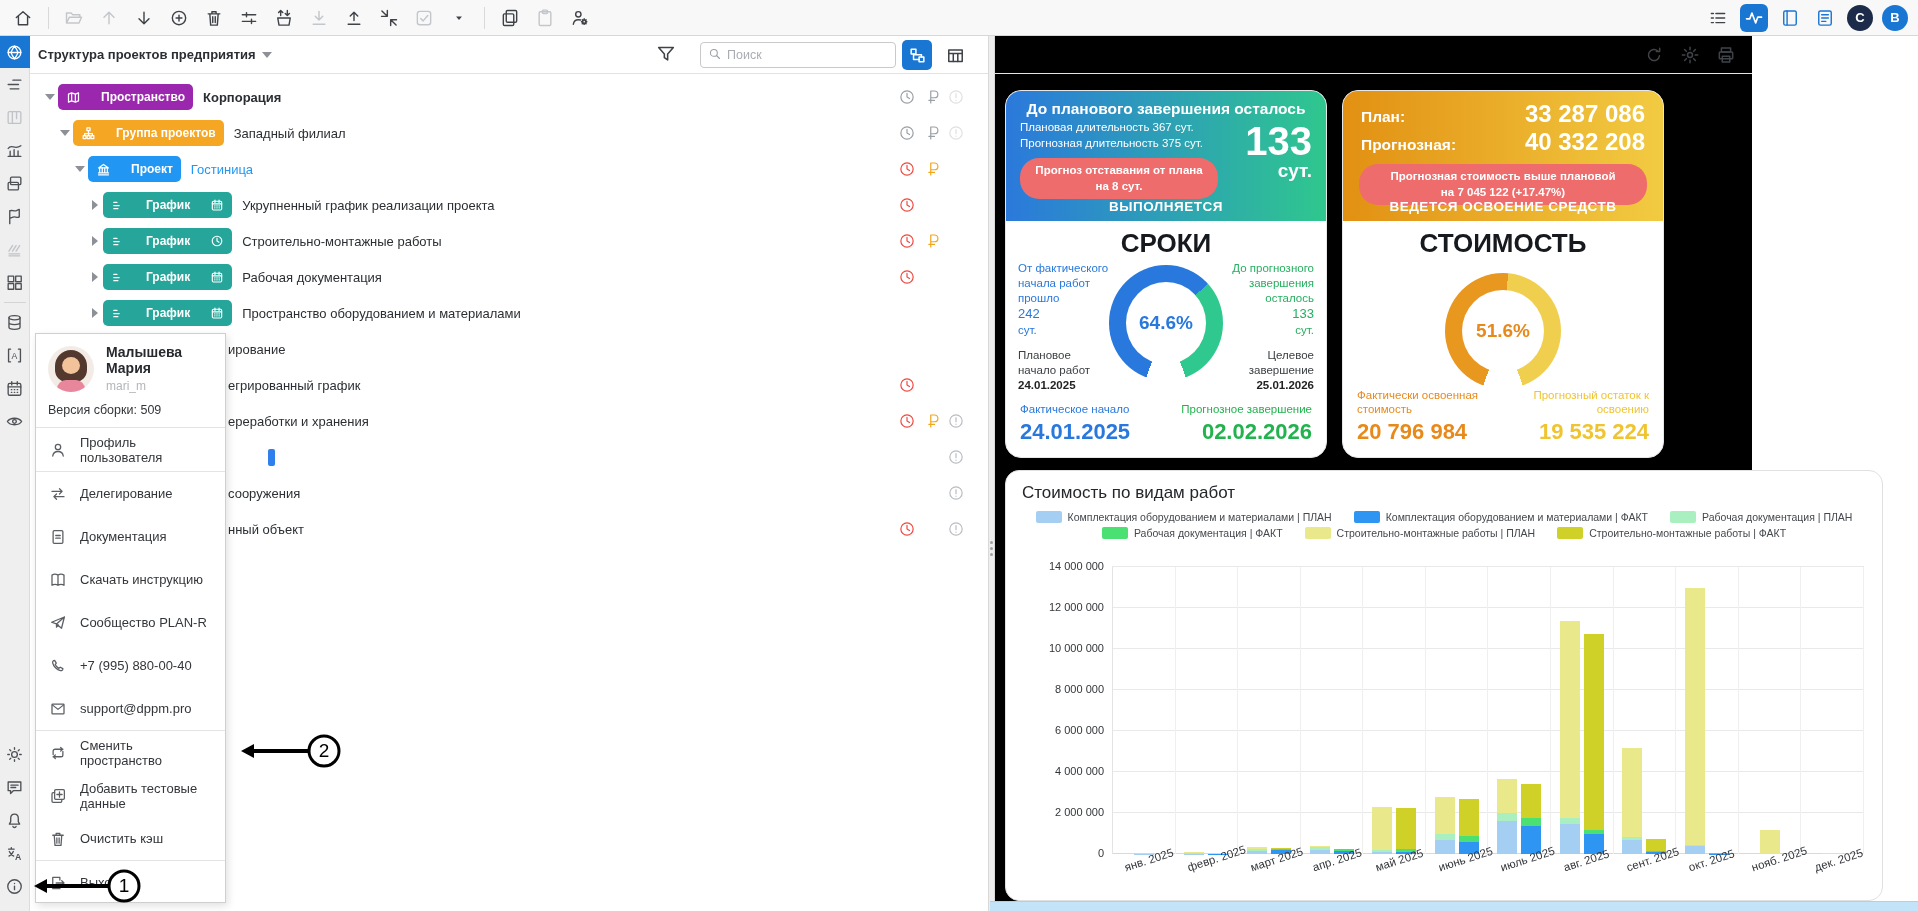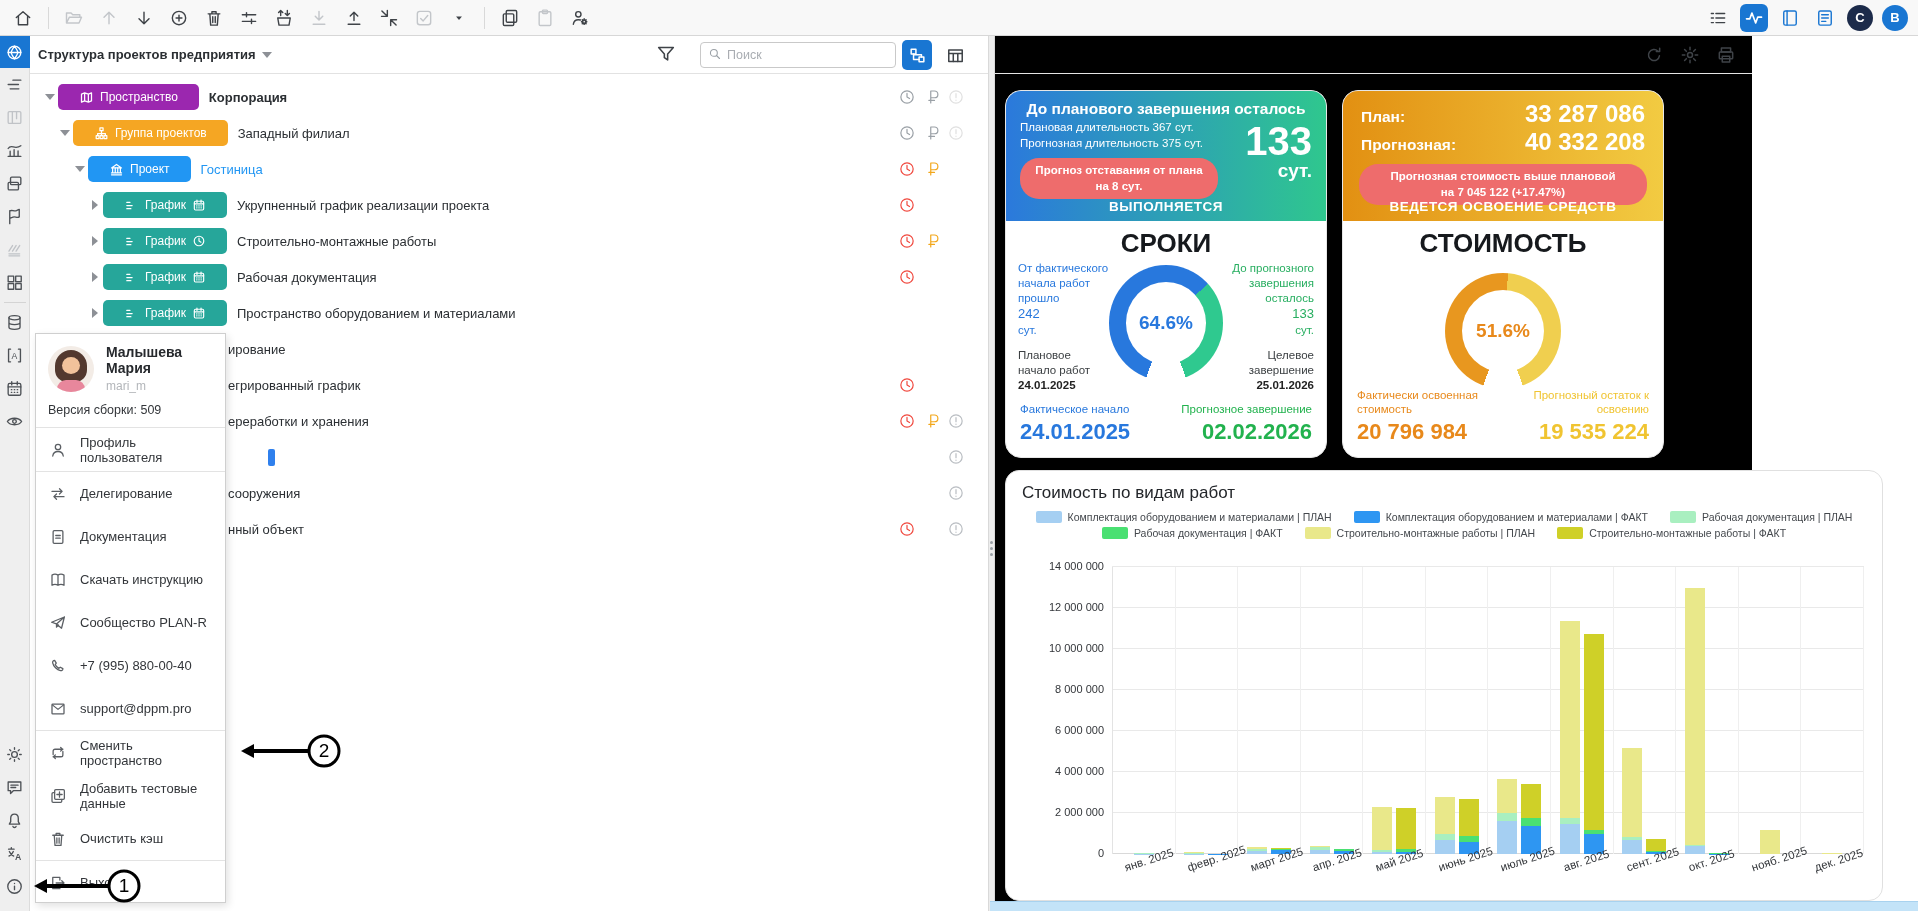--- a/index.html
+++ b/index.html
@@ -53,22 +53,22 @@
   .tp-search input { border:none; outline:none; width:150px; font-size:12.5px;
     color:#333; margin-left:5px; font-family:inherit; background:transparent; }
   .tp-search input::placeholder { color:#a9adb2; }
   .viewbtn { position:absolute; top:4px; width:30px; height:30px; border-radius:5px;
     display:flex; align-items:center; justify-content:center; color:#3f4348; }
   .viewbtn.active { background:#1976d2; color:#fff; }
   #tp-rows { position:relative; padding-top:5px; }
   .trow { position:relative; height:36px; display:flex; align-items:center; }
   .indent { display:inline-block; height:1px; }
   .trow .caretbox { width:16px; display:flex; justify-content:center; }
-  .badge { display:inline-flex; align-items:center; gap:6px; height:26px;
-    border-radius:5px; padding:0 21px; color:#fff; font-size:12px; font-weight:normal;
+  .badge { display:inline-flex; align-items:center; gap:20px; height:26px;
+    border-radius:5px; padding:0 8px; color:#fff; font-size:12px; font-weight:bold;
     margin-right:10px; white-space:nowrap; }
   .bico, .bsuf { display:inline-flex; align-items:center; }
   .tlabel { font-size:13px; color:#2b2f33; white-space:nowrap; }
   .frag { position:absolute; left:198px; font-size:13px; color:#2b2f33; }
   .sliver { position:absolute; left:238px; top:10px; width:7px; height:17px;
     background:#2f80ed; border-radius:2px; }
   .stico { position:absolute; top:9px; display:inline-flex; }
 
   
   #splitter { position:absolute; left:988px; top:36px; width:7px; height:875px;

